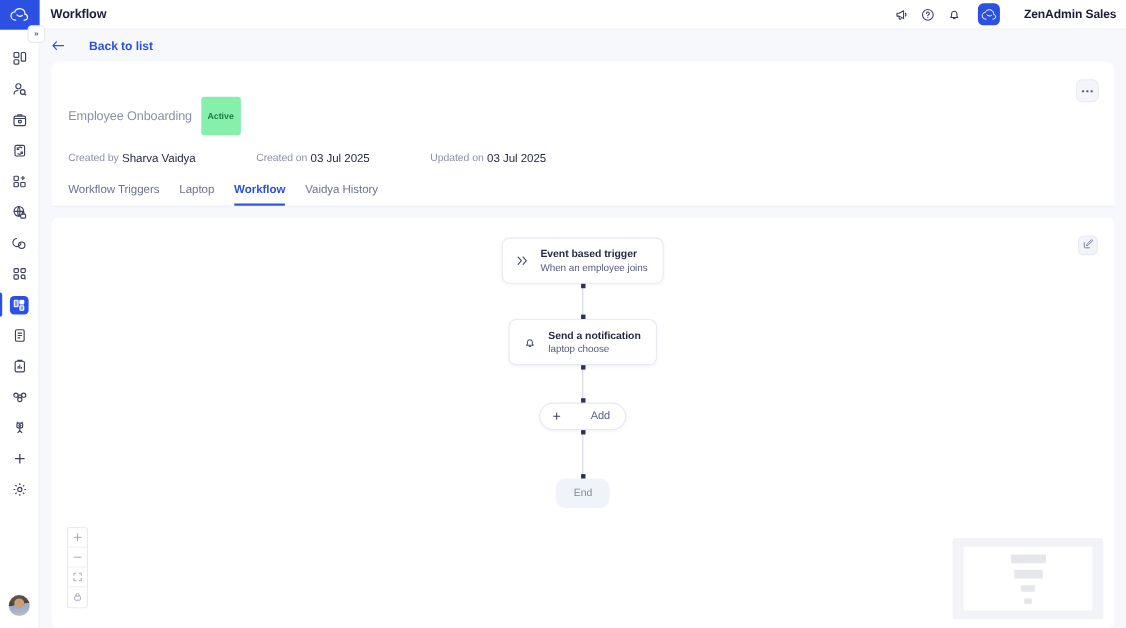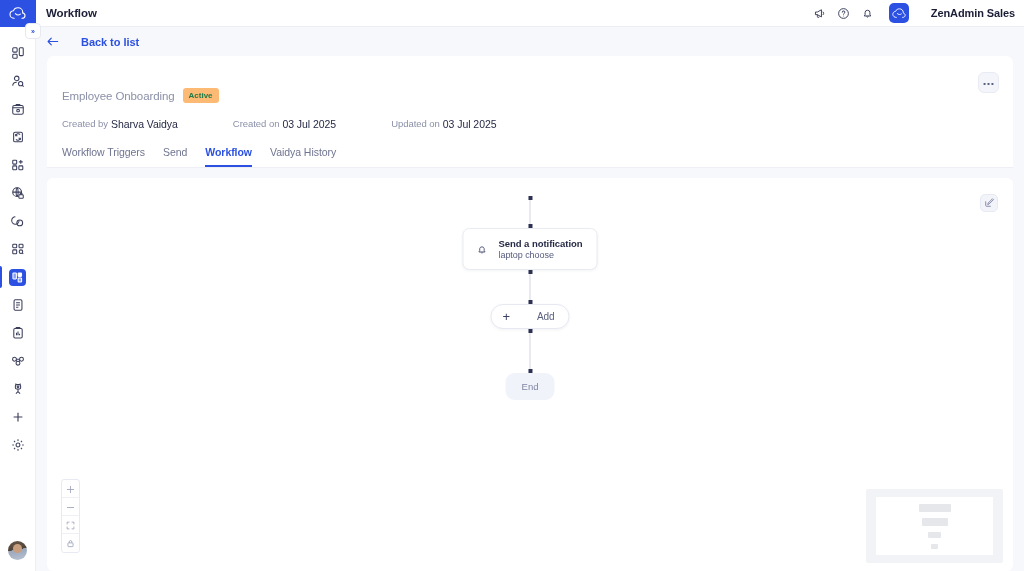--- a/index.html
+++ b/index.html
@@ -97,22 +97,22 @@
   }
   .title-row { display: flex; align-items: center; gap: 8px; }
   .page-title { font-size: 15.5px; font-weight: bold; color: #1b1e36; letter-spacing: -0.3px; }
   .tag-pill {
     background: #f0f1f5; color: #414664; font-size: 8px; font-weight: bold;
     padding: 2.5px 5px; border-radius: 3px; letter-spacing: -0.1px;
   }
   .sub-row { display: flex; align-items: center; gap: 8px; margin-top: 15px; }
   .sub-title { font-size: 11.5px; color: #8b90a8; letter-spacing: -0.1px; }
   .status-pill {
-    background: #fdba74; color: #1c7a46; font-size: 8px; font-weight: bold;
-    padding: 3px 6px; border-radius: 3px;
+    background: #86efac; color: #1c7a46; font-size: 8px; font-weight: bold;
+    padding: 13px 6px; border-radius: 3px;
   }
   .meta-row { display: flex; gap: 55px; margin-top: 15px; }
   .meta-col { display: flex; flex-direction: row; gap: 3px; }
   .meta-label { font-size: 9.5px; color: #8b90a8; letter-spacing: -0.05px; }
   .meta-value { font-size: 10.5px; color: #262a45; letter-spacing: -0.05px; }
   .more-btn {
     position: absolute; right: 14px; top: 16px;
     width: 21px; height: 21px; border-radius: 6px;
     background: #f3f5fa; border: 1px solid #e8ebf3;
     display: flex; align-items: center; justify-content: center;
@@ -446,40 +446,51 @@
             <div class="meta-value">03 Jul 2025</div>
           </div>
           <div class="meta-col">
             <div class="meta-label">Updated on</div>
             <div class="meta-value">03 Jul 2025</div>
           </div>
         </div>
 
         <div class="tabs">
           <div class="tab">Workflow Triggers</div>
-          <div class="tab">Send</div>
+          <div class="tab">Laptop</div>
           <div class="tab active">Workflow</div>
           <div class="tab">Vaidya History</div>
         </div>
         <div class="card-divider"></div>
       </div>
 
       <div class="canvas">
 
         <div class="edit-btn">
           <span>
             <svg width="11" height="11" viewBox="0 0 14 14" fill="none" stroke="currentColor" stroke-width="1.1" stroke-linejoin="round">
               <path d="M2.2 5.5v5.3c0 .6.5 1 1 1h5.4"></path>
               <path d="M10.8 2.2l1.2 1.2-5.6 5.6-1.7.5.5-1.7 5.6-5.6z"></path>
             </svg>
           </span>
         </div>
 
         <div class="flow">
 
+          <div class="node">
+            <span class="node-icon">
+              <svg width="12" height="10" viewBox="0 0 14 12" fill="none" stroke="currentColor" stroke-width="1.3" stroke-linecap="round" stroke-linejoin="round">
+                <path d="M2 2l3.4 4L2 10M7.4 2l3.4 4-3.4 4"></path>
+              </svg>
+            </span>
+            <span class="node-text">
+              <span class="node-title">Event based trigger</span>
+              <span class="node-sub">When an employee joins</span>
+            </span>
+          </div>
 
           <div class="connector c1"></div>
 
           <div class="node">
             <span class="node-icon">
               <svg width="13" height="13" viewBox="0 0 16 16" fill="none" stroke="currentColor" stroke-width="1.15">
                 <path d="M4.2 11h7.6l-1.1-1.6V7a2.8 2.8 0 00-5.5 0v2.4L4.2 11z" stroke-linejoin="round"></path>
                 <path d="M6.9 11.7a1.2 1.2 0 002.2 0"></path>
               </svg>
             </span>

